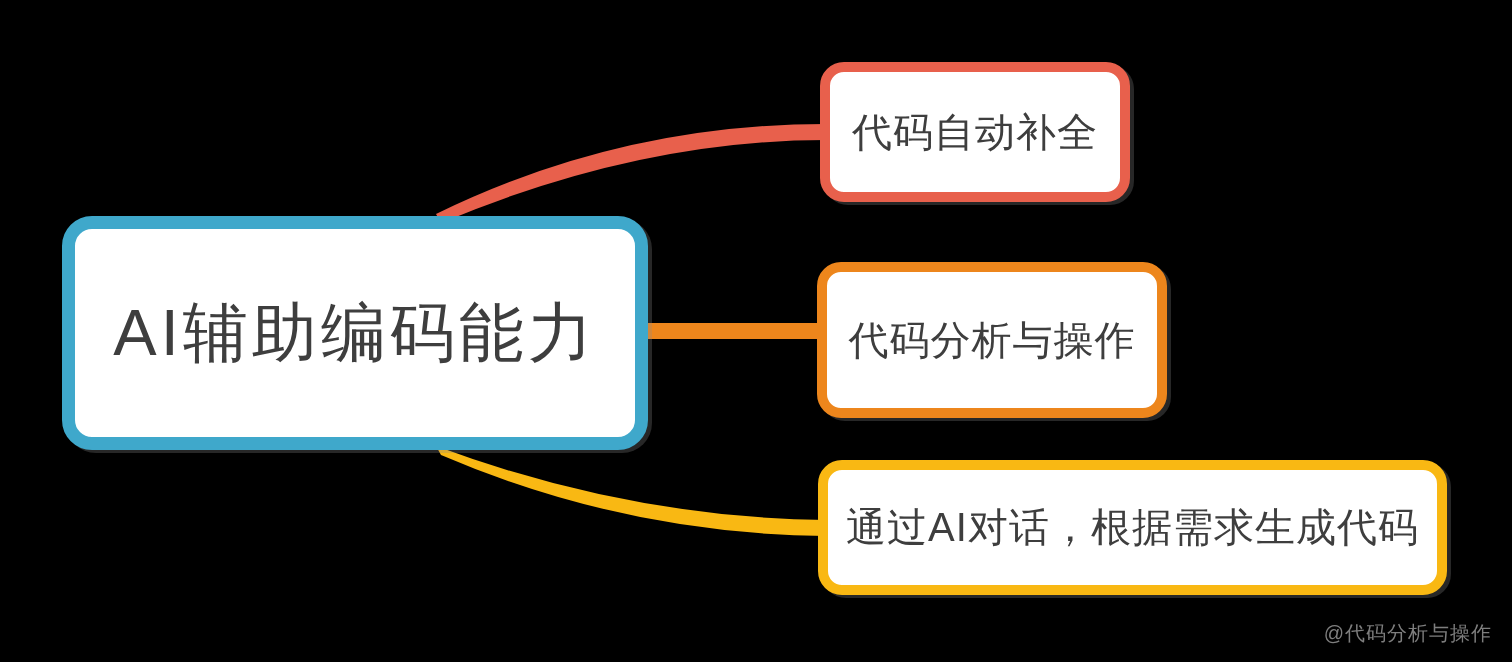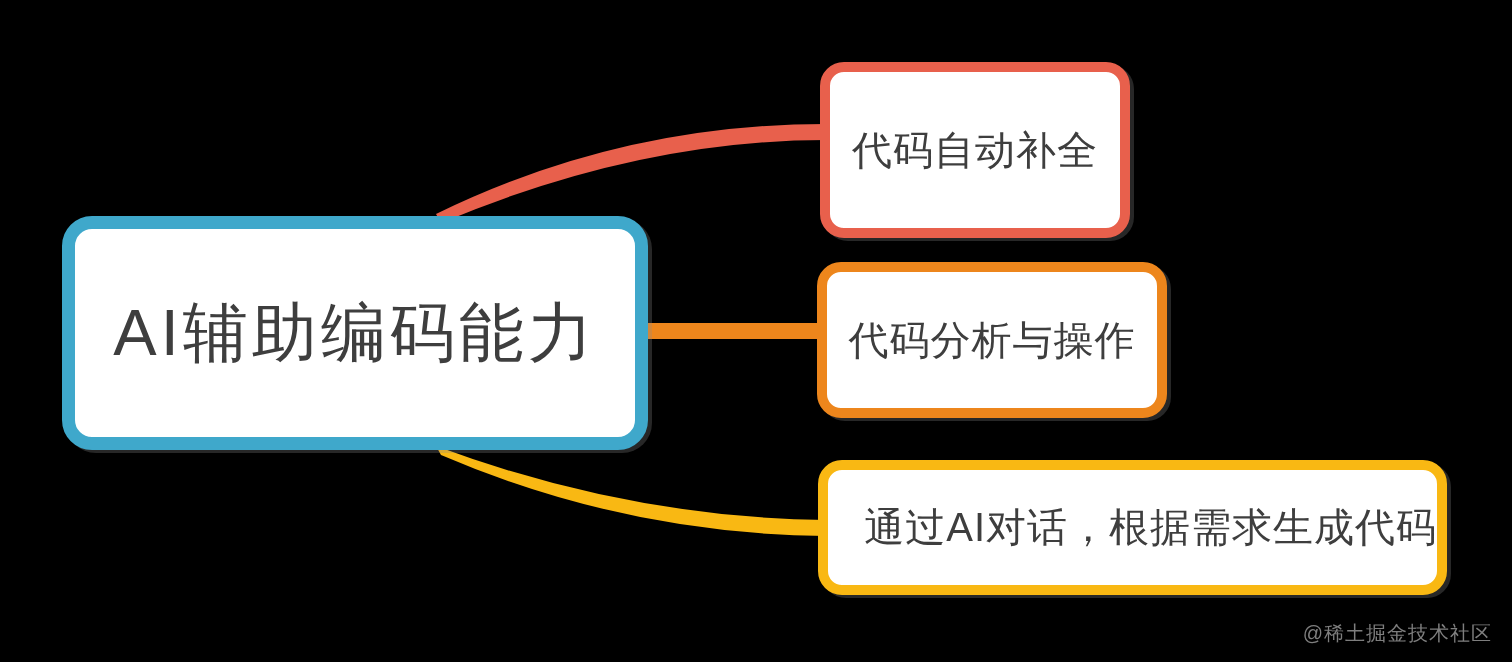--- a/index.html
+++ b/index.html
@@ -48,21 +48,21 @@
     border-width: 10px;
     border-style: solid;
     border-radius: 24px;
     font-size: 40px;
     letter-spacing: 1px;
   }
   .node-child-1 {
     left: 820px;
     top: 62px;
     width: 310px;
-    height: 176px;
+    height: 140px;
     border-color: #E8604C;
   }
   .node-child-2 {
     left: 817px;
     top: 262px;
     width: 350px;
     height: 156px;
     border-color: #ED861C;
   }
   .node-child-3 {
@@ -103,19 +103,19 @@
   </div>
 
   <div class="node node-child node-child-1" style="border-color: rgb(232, 96, 76);">
     <span class="label">代码自动补全</span>
   </div>
 
   <div class="node node-child node-child-2" style="border-color: rgb(237, 134, 28);">
     <span class="label">代码分析与操作</span>
   </div>
 
-  <div class="node node-child node-child-3" style="border-color: rgb(249, 184, 19); justify-content: flex-end;">
+  <div class="node node-child node-child-3" style="border-color: rgb(249, 184, 19);">
     <span class="label">通过AI对话，根据需求生成代码</span>
   </div>
 
-  <div class="watermark" style="color: rgb(140, 140, 140);">@稀土掘金技术社区</div>
+  <div class="watermark" style="color: rgb(140, 140, 140);">@代码分析与操作</div>
 
 </div>
 
 </body></html>

